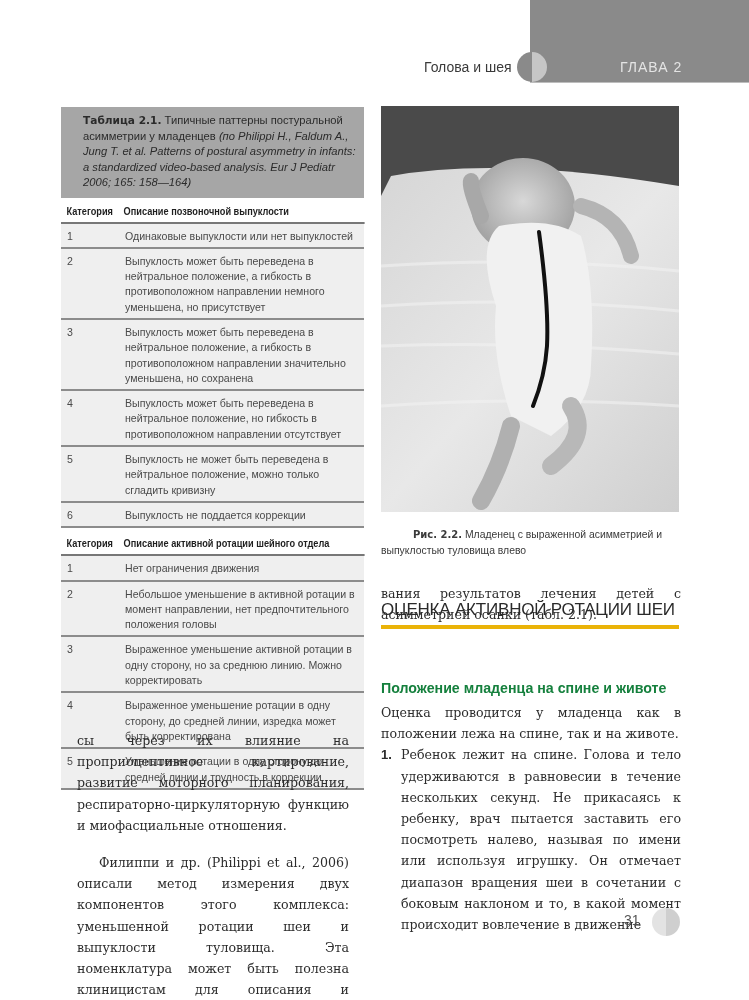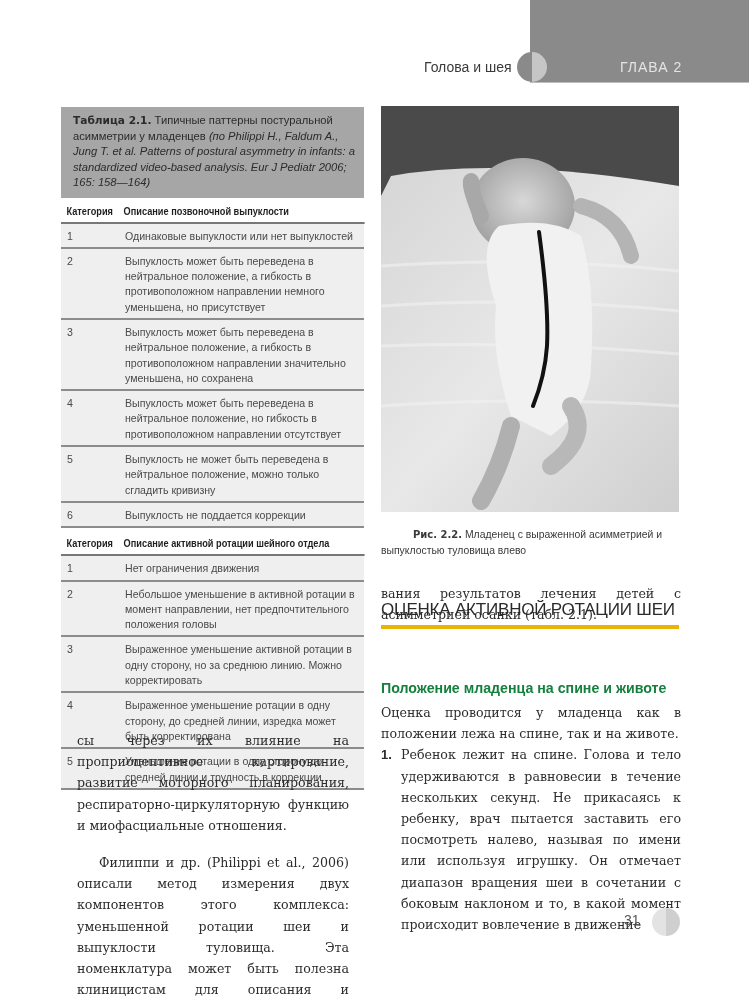--- a/index.html
+++ b/index.html
@@ -7,21 +7,21 @@
   body { position: relative; font-family: "Liberation Sans", sans-serif; color: #2a2a2a; }
 
   .header-band { position: absolute; left: 530px; top: 0; width: 219px; height: 82px; background: #8a8a8a; }
   .header-band-line { position: absolute; left: 530px; top: 82px; width: 219px; height: 1px; background: #bdbdbd; }
   .running-head { position: absolute; left: 424px; top: 59px; font-size: 14px; color: #3a3a3a; }
   .chapter-label { position: absolute; left: 620px; top: 59px; font-size: 14px; color: #e4e4e4; letter-spacing: 1px; }
   .head-circle { position: absolute; left: 517px; top: 52px; width: 30px; height: 30px; border-radius: 50%;
     background: linear-gradient(to right, #8a8a8a 0 50%, #c6c6c6 50% 100%); }
 
   .table-box { position: absolute; left: 61px; top: 107px; width: 303px; }
-  .table-caption { background: #a6a6a6; padding: 6px 6px 7px 12px; font-size: 11.2px; line-height: 15.5px; color: #2b2b2b; }
+  .table-caption { background: #a6a6a6; padding: 6px 6px 7px 22px; font-size: 11.2px; line-height: 15.5px; color: #2b2b2b; }
   .table-caption b { font-family: "DejaVu Sans", sans-serif; font-weight: bold; font-size: 10.6px; }
   .table-caption i { font-style: italic; }
 
   .th-row { display: flex; padding: 8px 4px 5px 6px; font-size: 10px; font-weight: bold; color: #1f1f1f;
     font-family: "Liberation Sans", sans-serif; transform: scaleX(0.92); transform-origin: left; width: 330px;
     border-bottom: 2px solid #777; }
   .th-row .c1 { width: 62px; }
   .tr { display: flex; background: #efefef; border-bottom: 2px solid #8c8c8c; padding: 5px 4px 3px 6px;
     font-size: 10.6px; line-height: 15.3px; color: #4a4a4a; }
   .tr .c1 { width: 58px; flex: none; }

